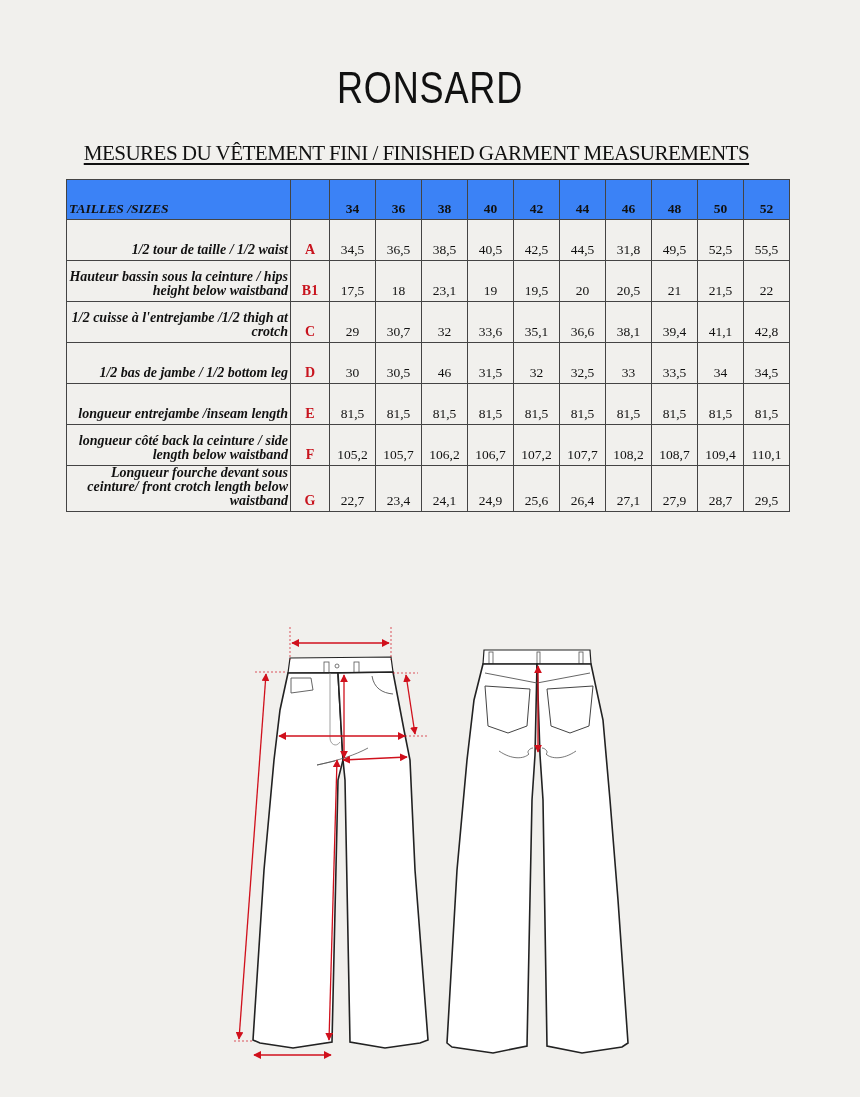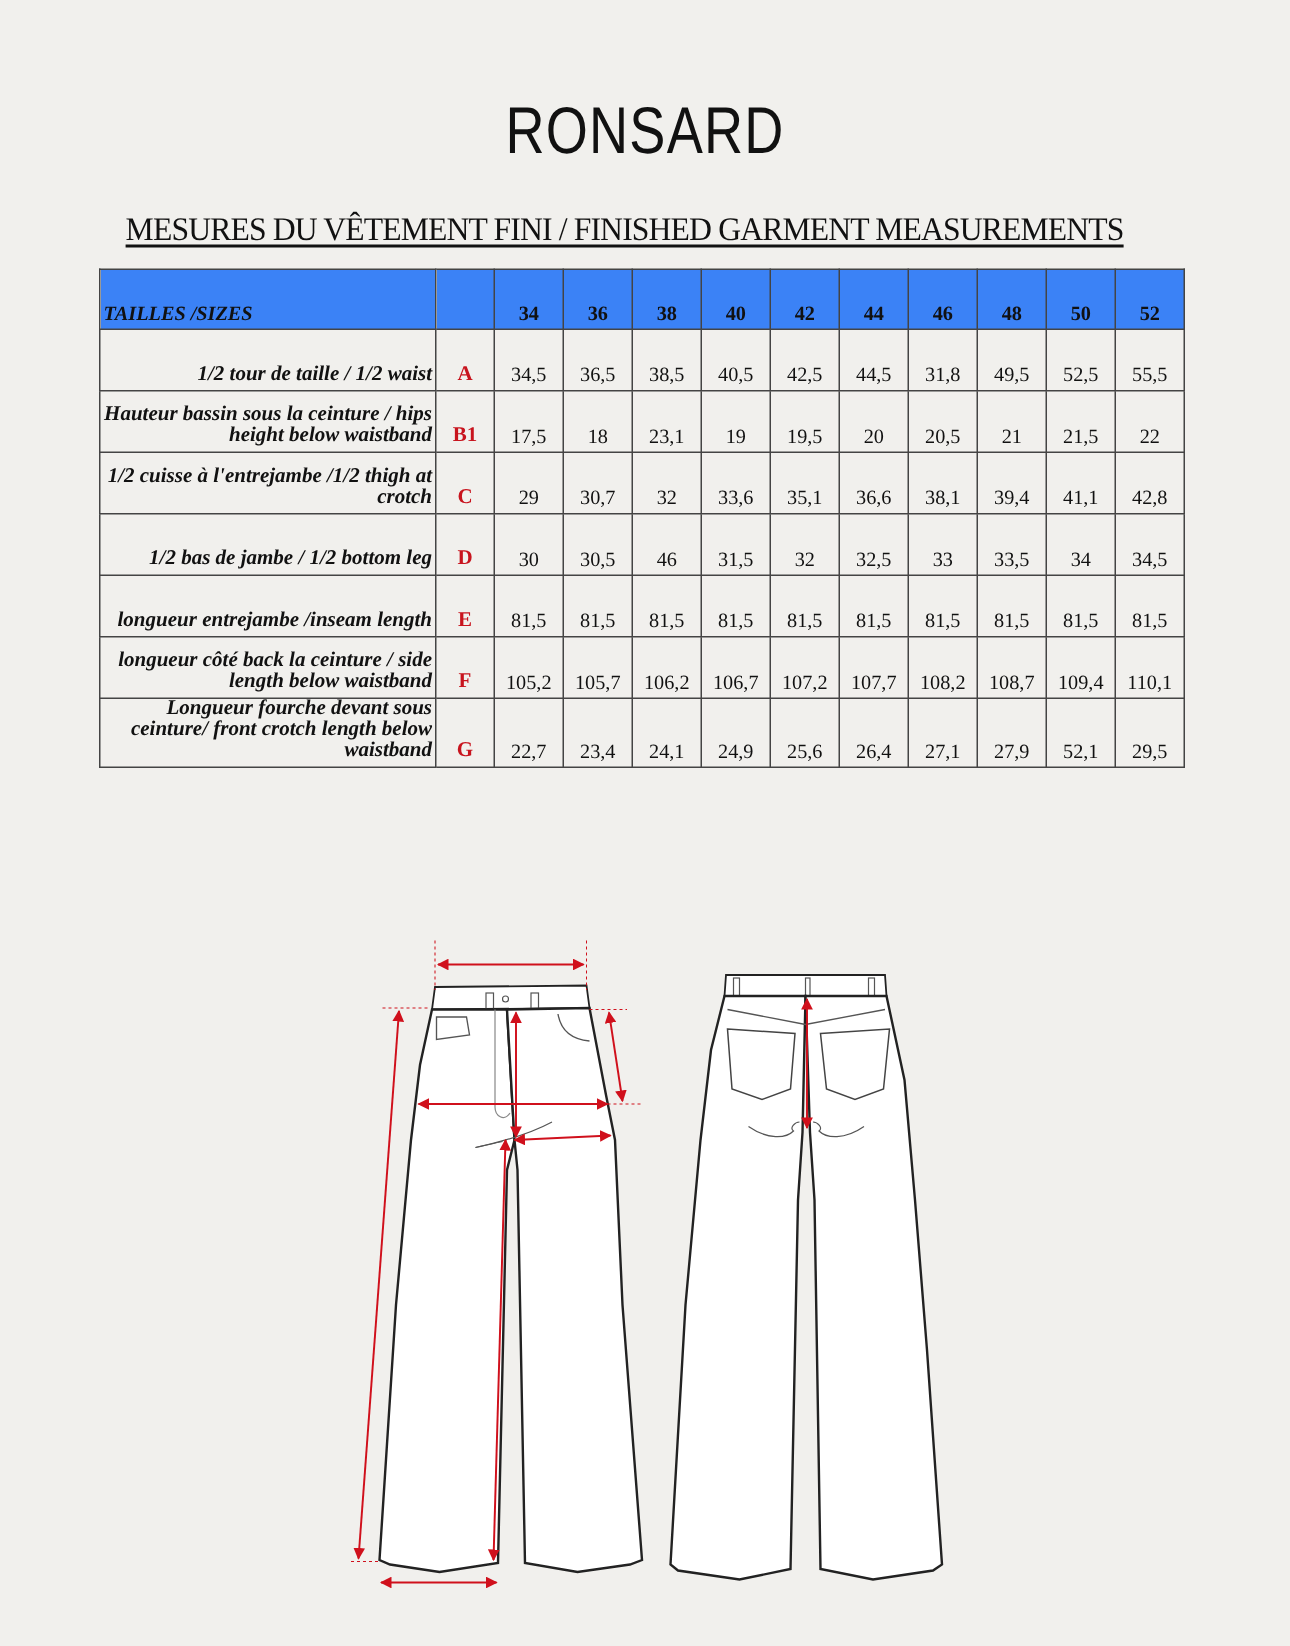--- a/index.html
+++ b/index.html
@@ -207,21 +207,21 @@
         <td class="label">Longueur fourche devant sous ceinture/ front crotch length below waistband</td>
         <td class="letter">G</td>
         <td>22,7</td>
         <td>23,4</td>
         <td>24,1</td>
         <td>24,9</td>
         <td>25,6</td>
         <td>26,4</td>
         <td>27,1</td>
         <td>27,9</td>
-        <td>52,1</td>
+        <td>28,7</td>
         <td>29,5</td>
       </tr>
     </tbody>
 </table>
 
 <div class="diagram">
   <svg width="860" height="487" viewBox="0 610 860 487" xmlns="http://www.w3.org/2000/svg">
     <defs>
       <marker id="arr" viewBox="0 0 10 10" refX="9" refY="5" markerWidth="6" markerHeight="6" orient="auto-start-reverse">
         <path d="M0,0 L10,5 L0,10 z" fill="#d0101c"></path>

